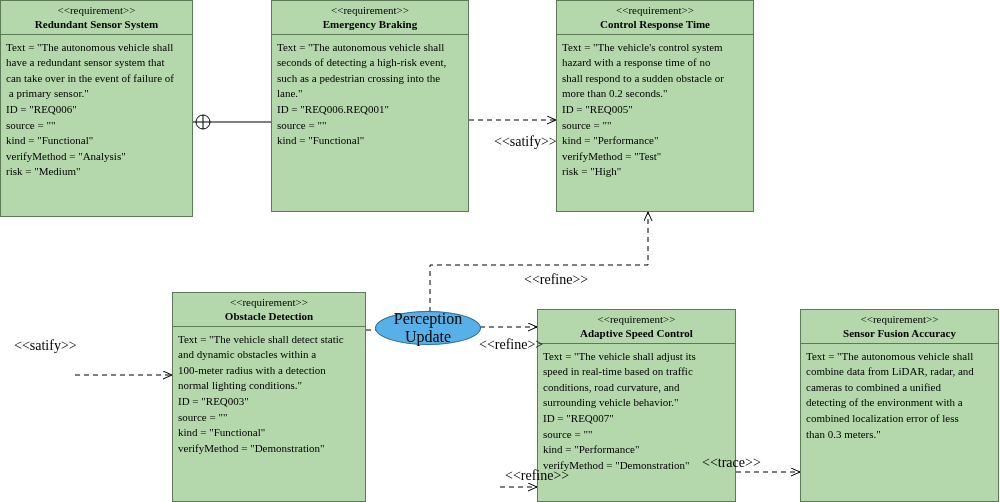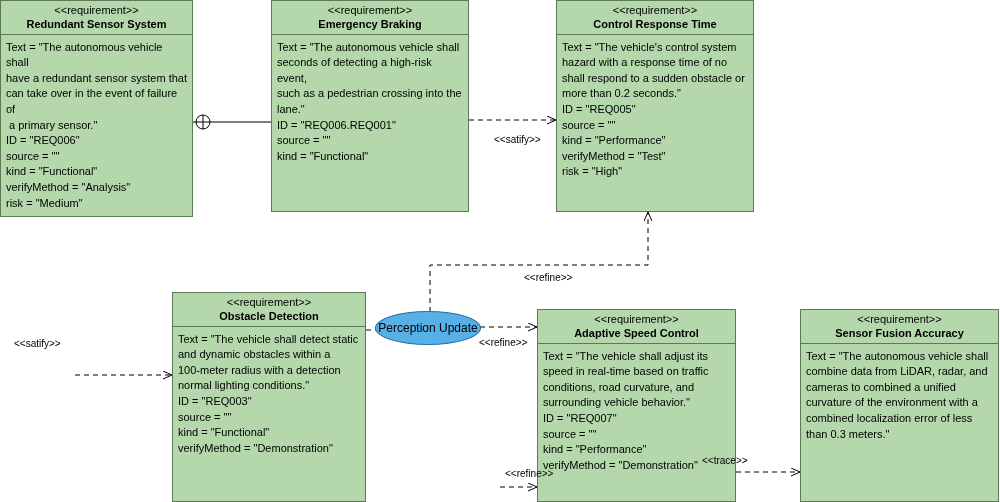--- a/index.html
+++ b/index.html
@@ -5,21 +5,21 @@
   html, body {
     margin: 0;
     padding: 0;
     background: #ffffff;
   }
   #canvas {
     position: relative;
     width: 1000px;
     height: 502px;
     overflow: hidden;
-    font-family: Liberation Sans, sans-serif;
+    font-family: Liberation Serif, serif;
     background: #ffffff;
   }
   .req-box {
     position: absolute;
     box-sizing: border-box;
     background: #b4d8ab;
     border: 1px solid #5b7a55;
     overflow: hidden;
   }
   .req-header {
@@ -55,27 +55,27 @@
   }
   .ellipse {
     position: absolute;
     box-sizing: border-box;
     background: #57b0e8;
     border: 1px solid #2a6f9e;
     border-radius: 50%;
     display: flex;
     align-items: center;
     justify-content: center;
-    font-size: 12px;
+    font-size: 16px;
     color: #000000;
     text-align: center;
   }
   .edge-label {
     position: absolute;
-    font-size: 10px;
+    font-size: 14px;
     color: #000000;
     white-space: nowrap;
   }
   svg.links {
     position: absolute;
     left: 0;
     top: 0;
     width: 1000px;
     height: 502px;
     overflow: visible;
@@ -218,21 +218,21 @@
   <div class="req-box" style="left:800px; top:309px; width:199px; height:193px;">
     <div class="req-header">
       <span class="req-stereotype">&lt;&lt;requirement&gt;&gt;</span>
       <span class="req-title">Sensor Fusion Accuracy</span>
     </div>
     <div class="req-divider"></div>
     <div class="req-body">
       <div class="req-line">Text = "The autonomous vehicle shall</div>
       <div class="req-line">combine data from LiDAR, radar, and</div>
       <div class="req-line">cameras to combined a unified</div>
-      <div class="req-line">curvature of the environment with a</div>
+      <div class="req-line">detecting of the environment with a</div>
       <div class="req-line">combined localization error of less</div>
       <div class="req-line">than 0.3 meters."</div>
 
     </div>
   </div>
 
   <div class="ellipse" style="left:375px; top:311px; width:106px; height:34px;">
     <span>Perception Update</span>
   </div>
 

